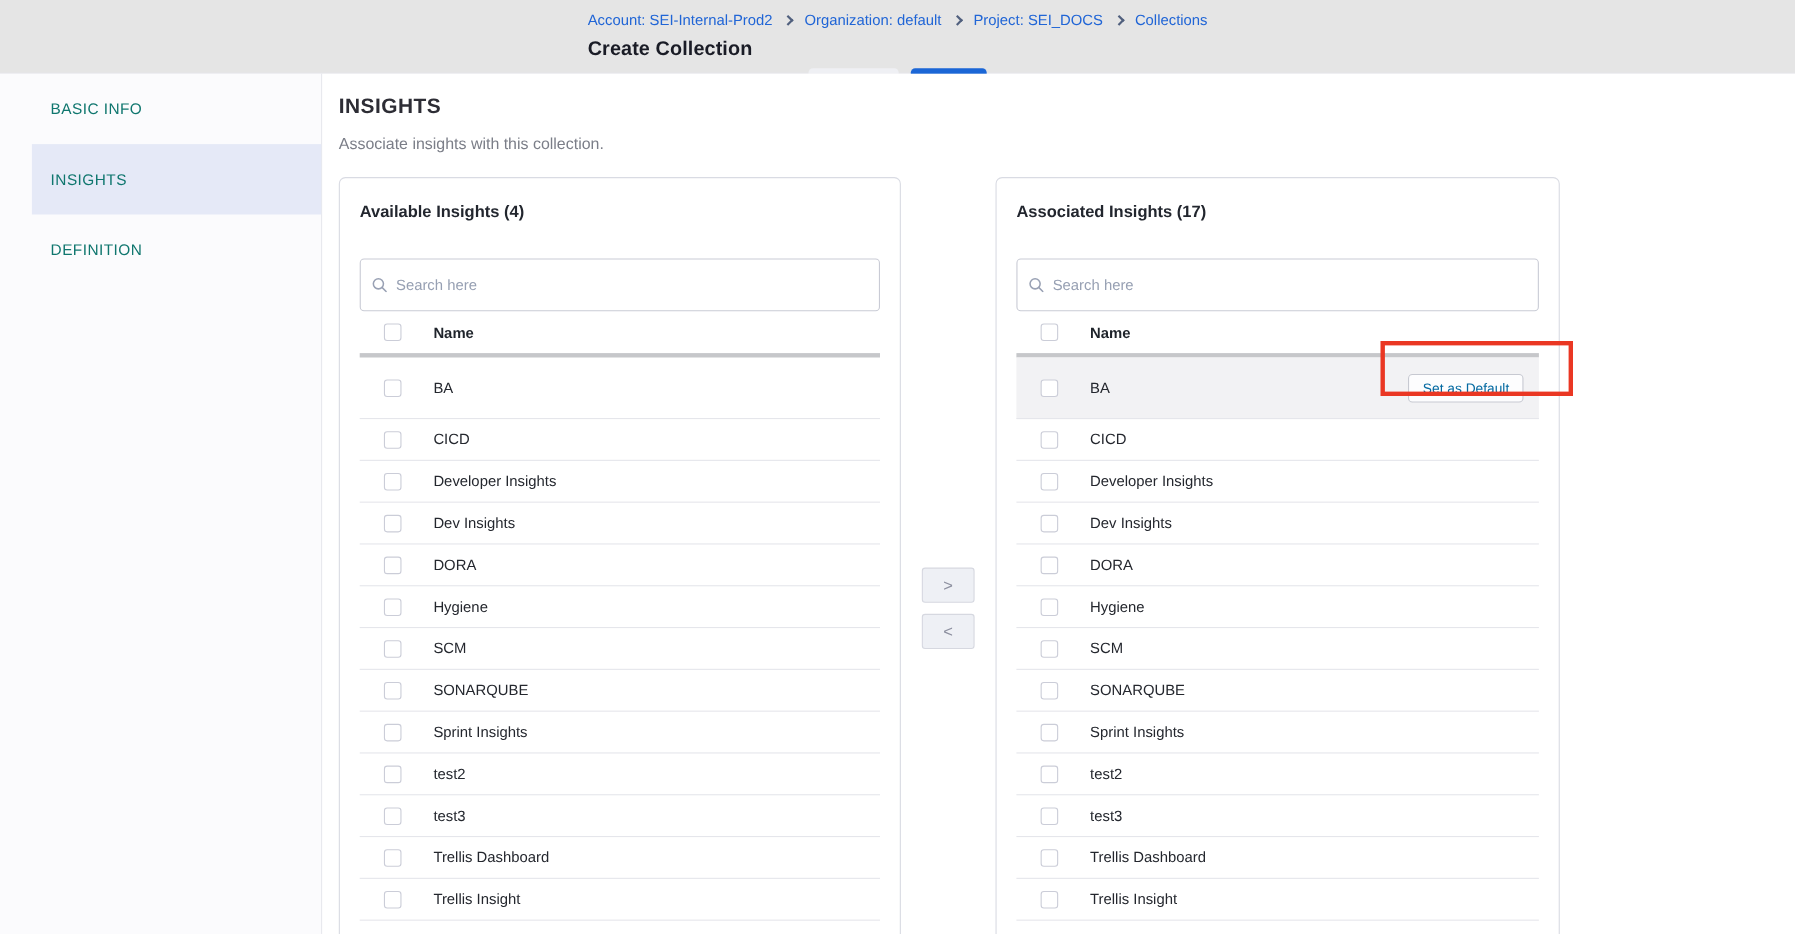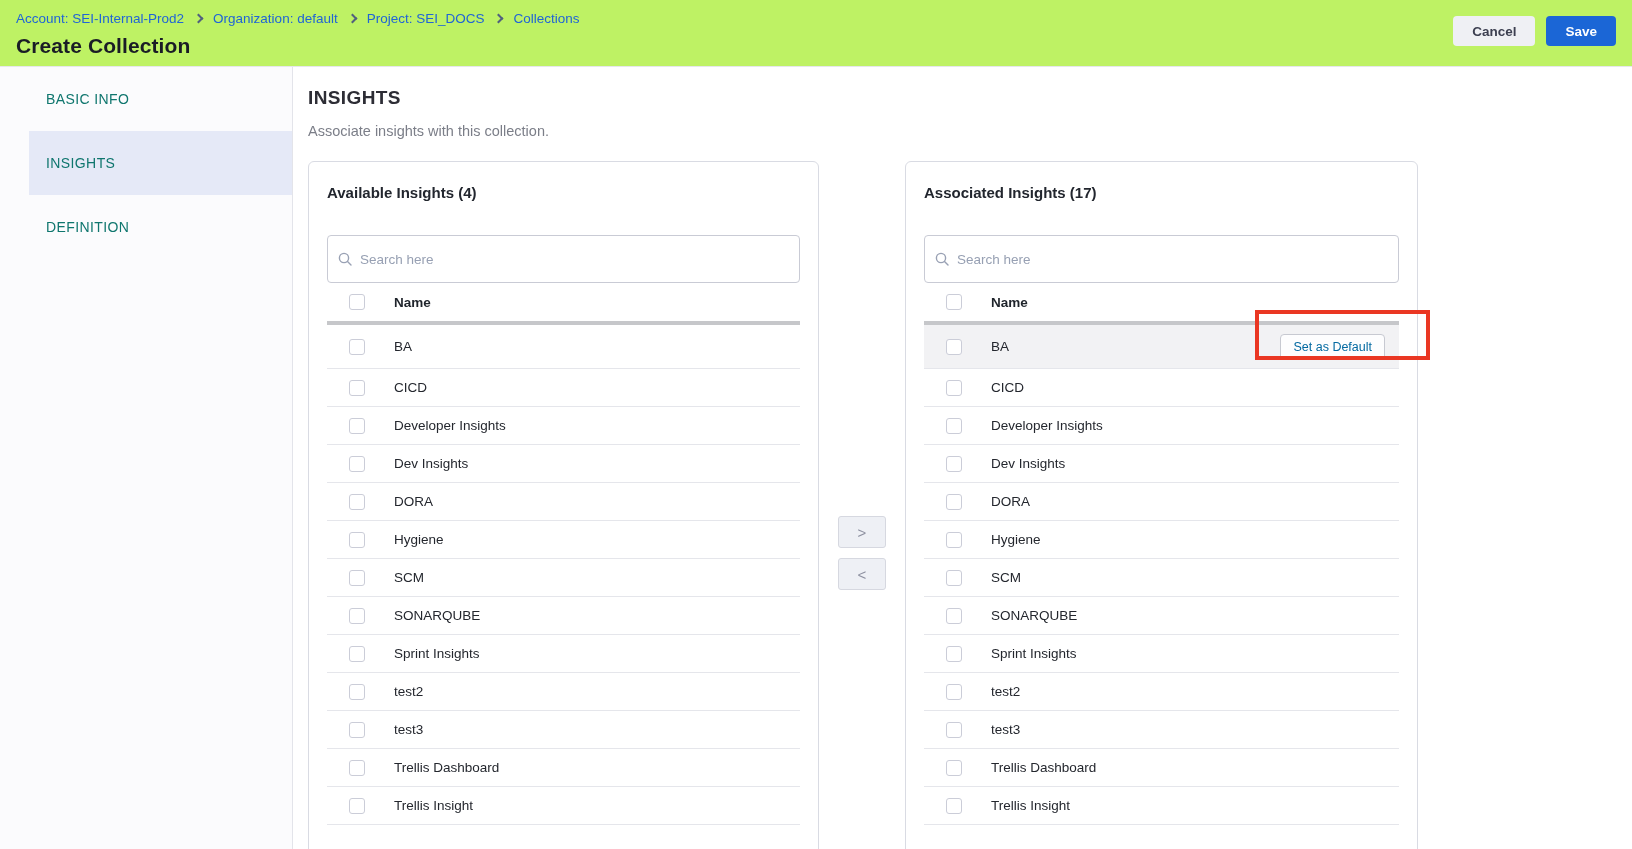--- a/index.html
+++ b/index.html
@@ -9,43 +9,44 @@
     background: #ffffff;
     color: #24272e;
     position: relative;
   }
 
   
   .topbar {
     height: 67px;
     display: flex;
     justify-content: space-between;
-    align-items: flex-start;
+    align-items: center;
     padding: 9px 16px 0 16px;
     border-bottom: 1px solid #e6e7ec;
-    background: #bef264;
+    background: #e5e5e5;
+    flex-direction: column;
   }
   .breadcrumb { display: flex; align-items: center; gap: 9px; height: 18px; }
   .bc-link {
     color: #2065d6;
     font-size: 13.5px;
     text-decoration: none;
     font-weight: 500;
     white-space: nowrap;
   }
   .bc-sep {
     width: 7px; height: 7px;
     border-right: 2px solid #51607e;
     border-bottom: 2px solid #51607e;
     transform: rotate(-45deg);
     display: inline-block;
     margin: 0 2px;
   }
   .page-title {
-    font-size: 21px;
+    font-size: 18px;
     font-weight: 700;
     color: #1a1c26;
     margin-top: 7px;
     letter-spacing: 0.1px;
   }
   .topbar-actions { display: flex; gap: 11px; margin-top: 7px; }
   .btn {
     border: none;
     border-radius: 4px;
     font-family: "Liberation Sans", sans-serif;
@@ -148,21 +149,21 @@
   }
   .rows { }
   .row {
     display: flex;
     align-items: center;
     height: 38px;
     padding-left: 22px;
     padding-right: 14px;
     border-bottom: 1px solid #e5e6eb;
   }
-  .row:first-child { height: 44px; }
+  .row:first-child { height: 56px; }
   .row .row-label { font-size: 13.5px; color: #24272e; margin-left: 29px; }
   .row.highlight { background: #f2f2f4; }
   .set-default-btn {
     margin-left: auto;
     font-family: "Liberation Sans", sans-serif;
     font-size: 12.5px;
     color: #0369a1;
     background: #fdfdfe;
     border: 1px solid #c7c9d1;
     border-radius: 4px;

